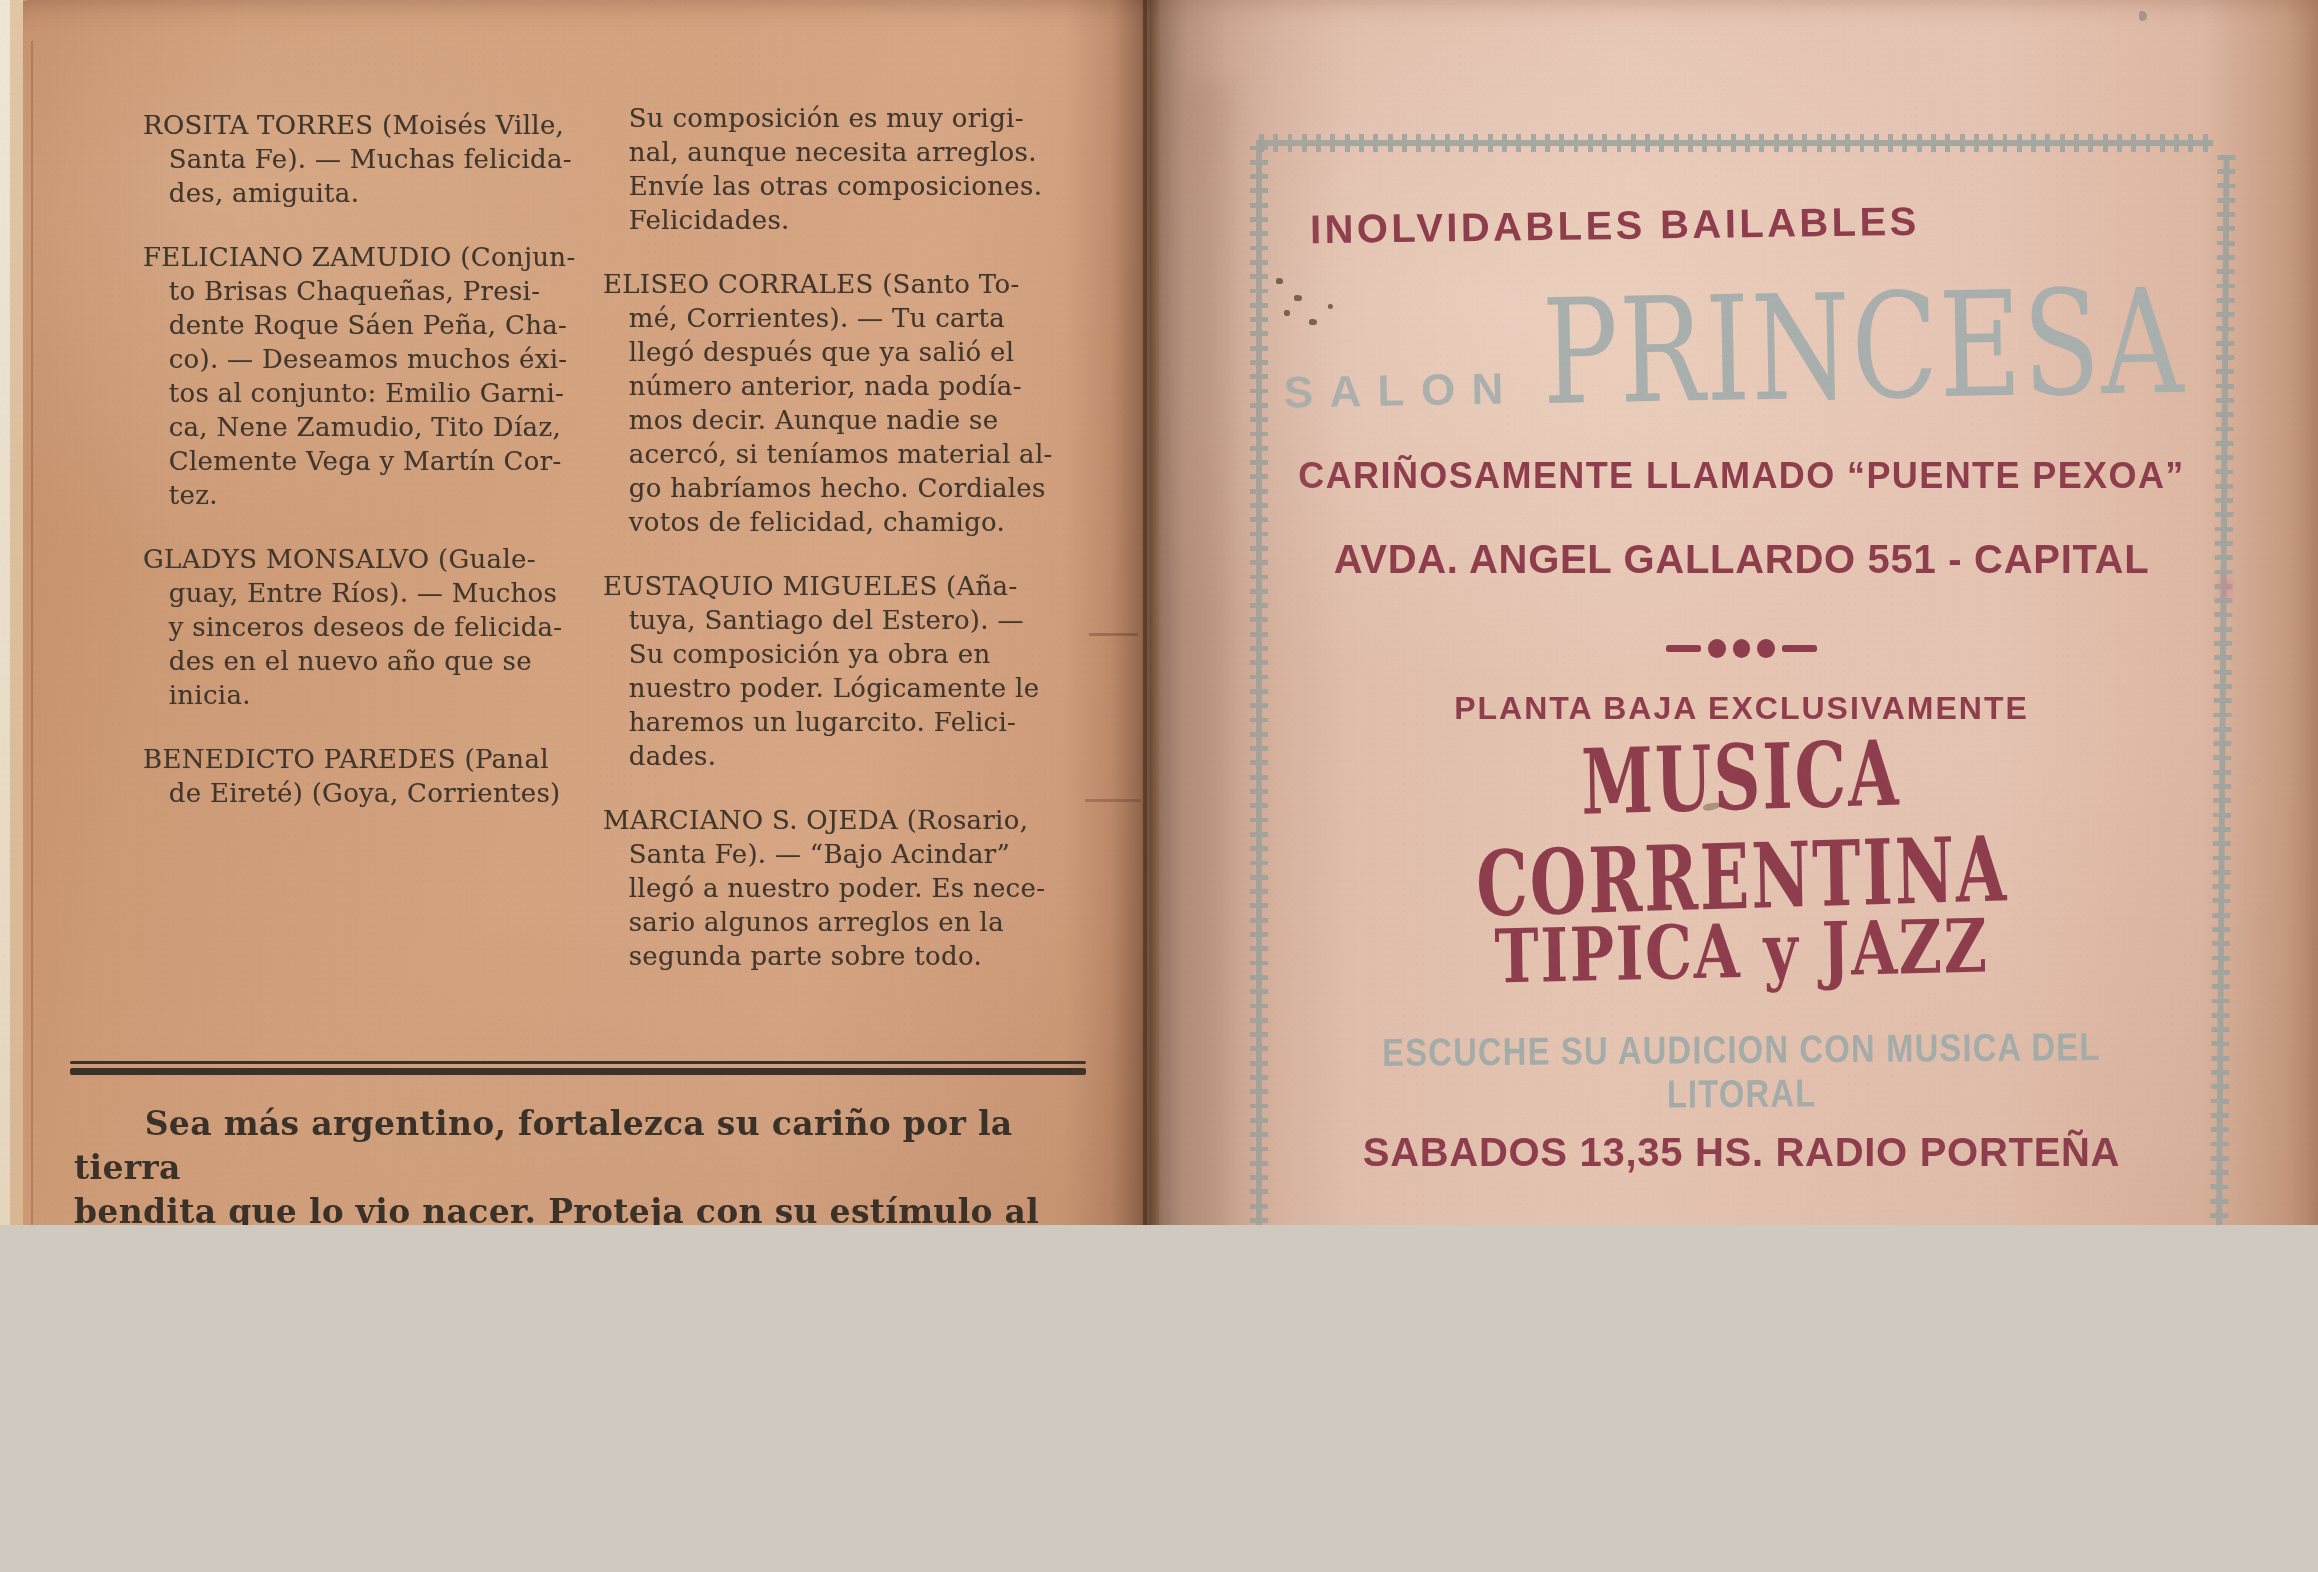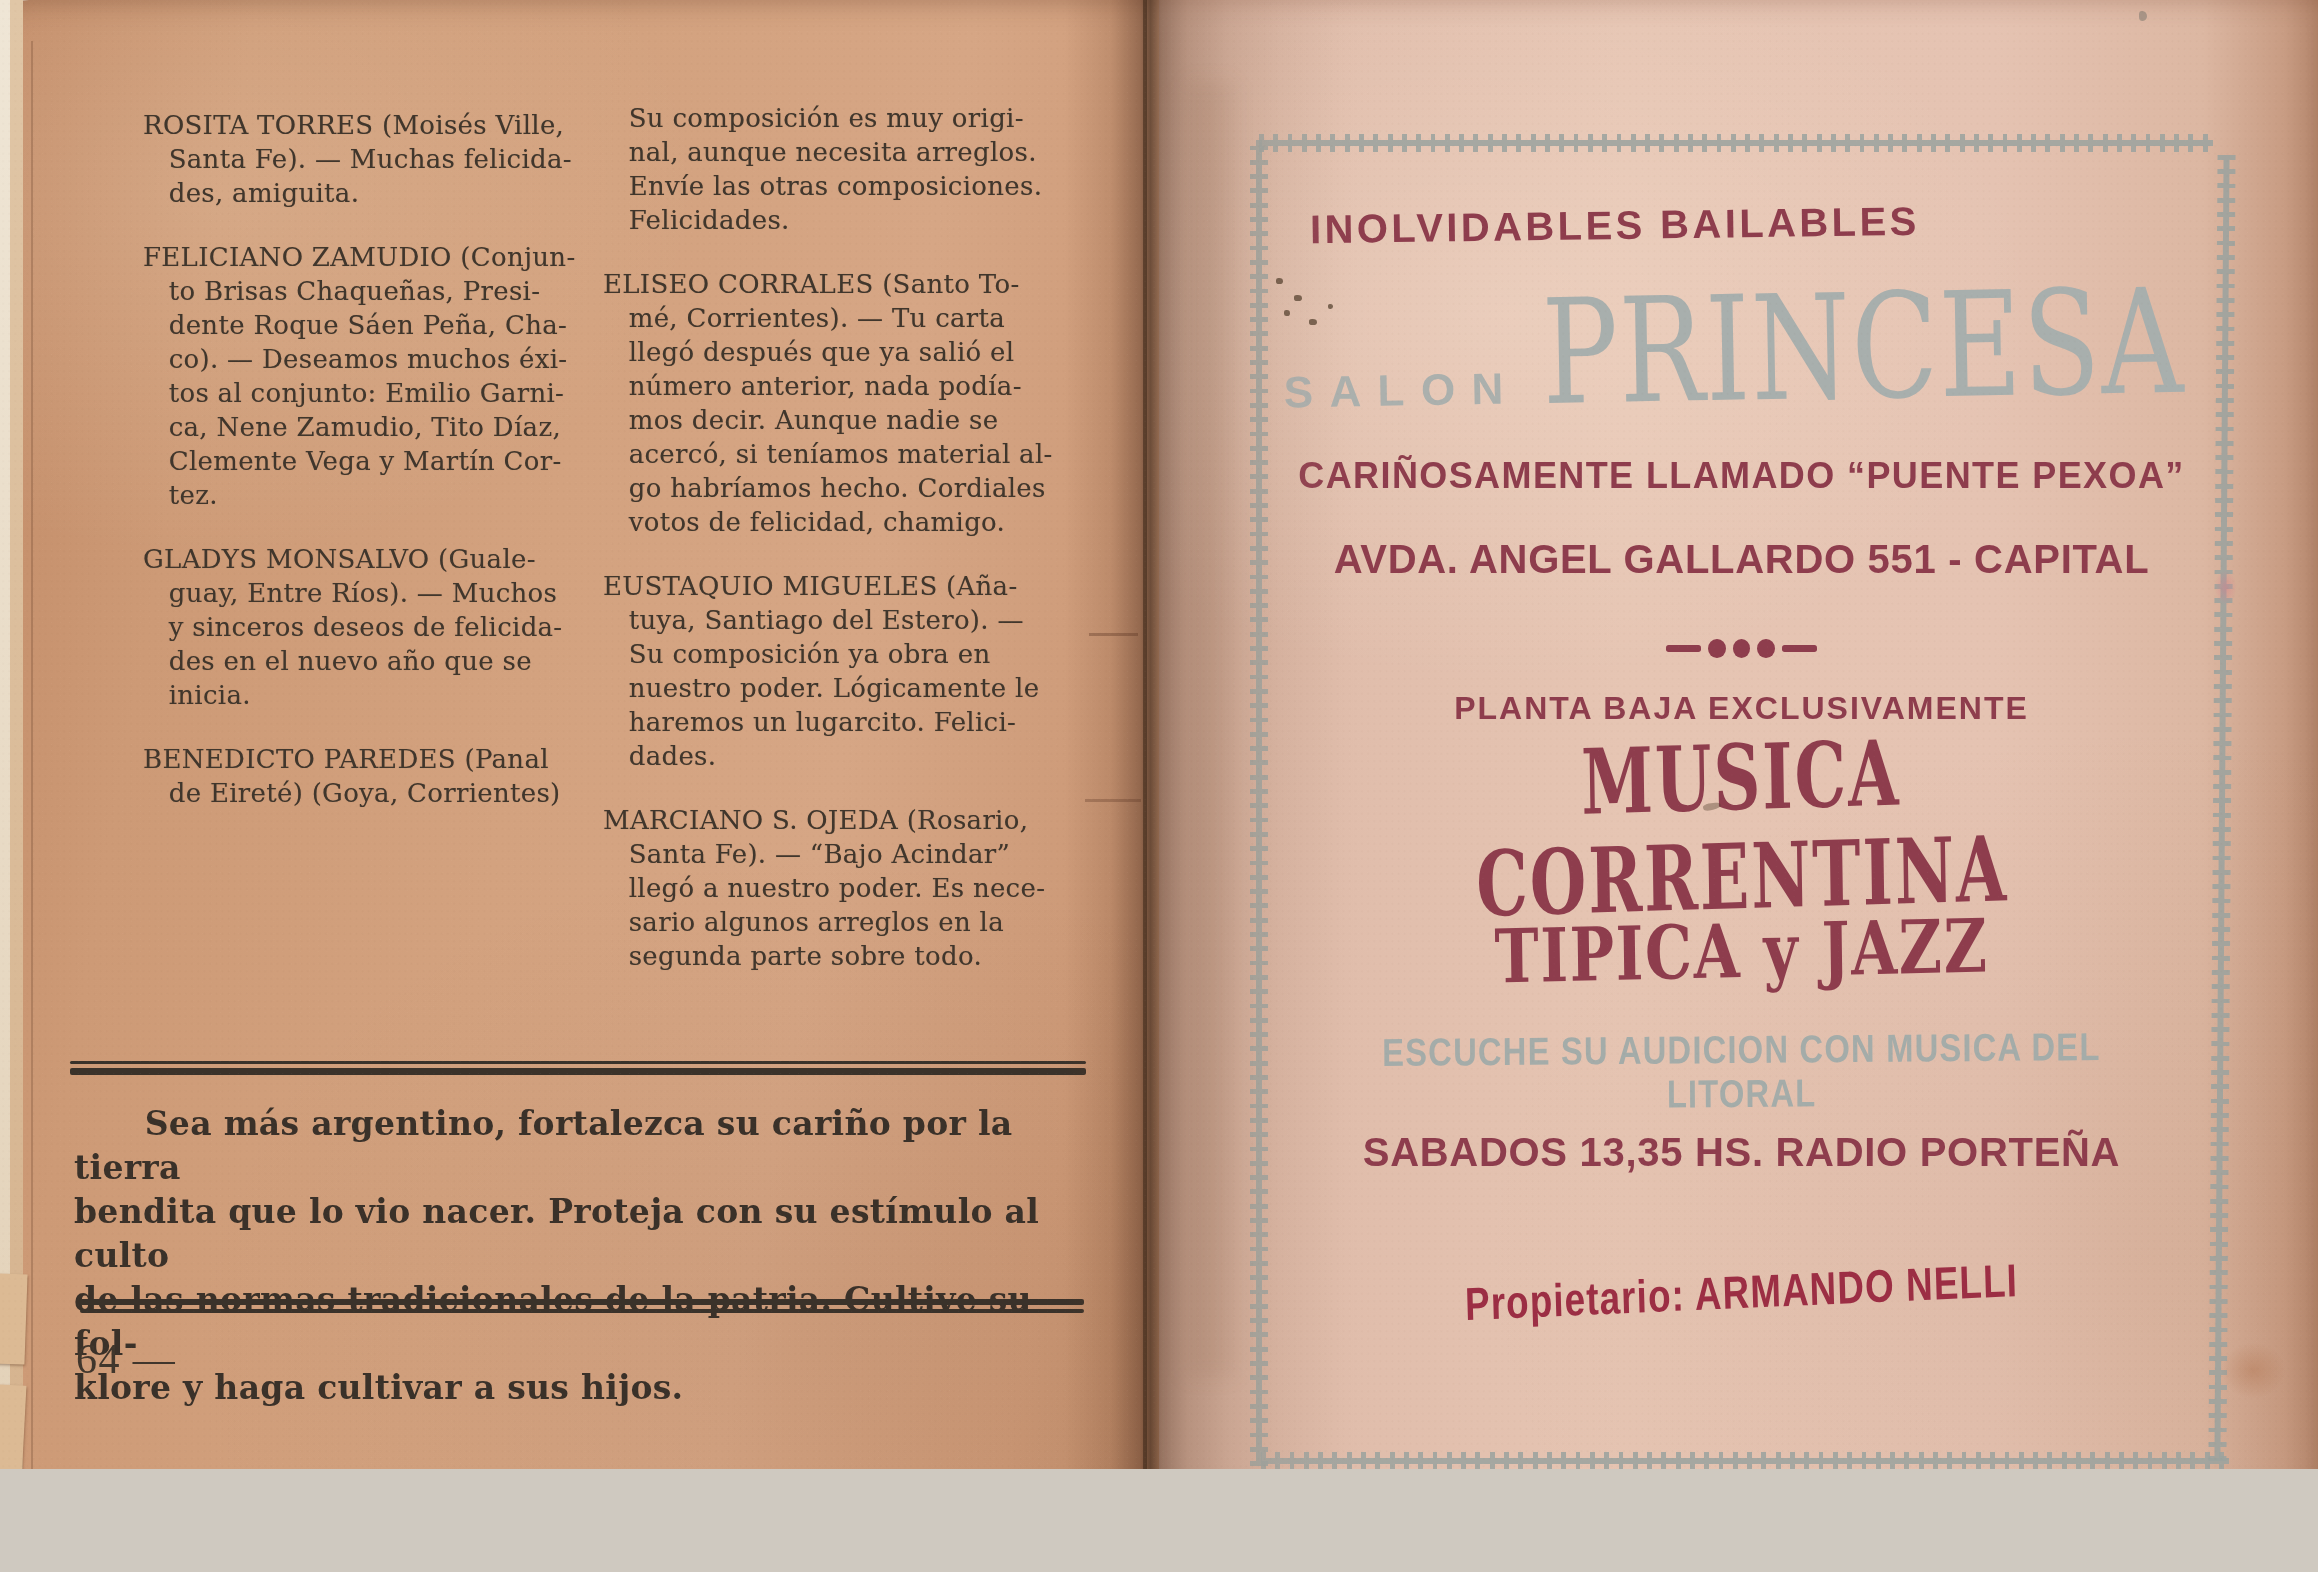--- a/index.html
+++ b/index.html
@@ -7,21 +7,21 @@
     --maroon:#8e3d4d;
     --maroon-bright:#9c2e44;
     --gray-ink:#a4aca9;
     --frame-gray:#9ba39f;
     --paper-left:#cf9c78;
     --paper-right:#e3c1b0;
   }
   *{margin:0;padding:0;box-sizing:border-box;}
   html,body{width:2319px;height:1572px;}
   body{background:#cfc9c0;font-family:"DejaVu Serif",serif;}
-  .scan{position:relative;width:2319px;height:1469px;overflow:hidden;background:#cfc9c0;}
+  .scan{position:relative;width:2319px;height:1225px;overflow:hidden;background:#cfc9c0;}
 
   
   .page-left{
     position:absolute;left:0;top:0;width:1159px;height:1572px;
     background:
       radial-gradient(818px 614px at 18% 12%, rgba(255,235,210,.18), rgba(0,0,0,0) 60%),
       radial-gradient(954px 750px at 70% 85%, rgba(120,70,40,.10), rgba(0,0,0,0) 65%),
       linear-gradient(100deg,#c18a66 0%,#cd9a76 18%,#d3a27f 45%,#d6a685 68%,#cc9977 88%,#bc8a68 100%);
     border-radius:29px 0 0 9.5px;
     box-shadow:inset 0 17.7px 27px -16.4px rgba(90,50,30,.35), inset 0 -20.5px 34px -20.5px rgba(90,50,30,.25);

